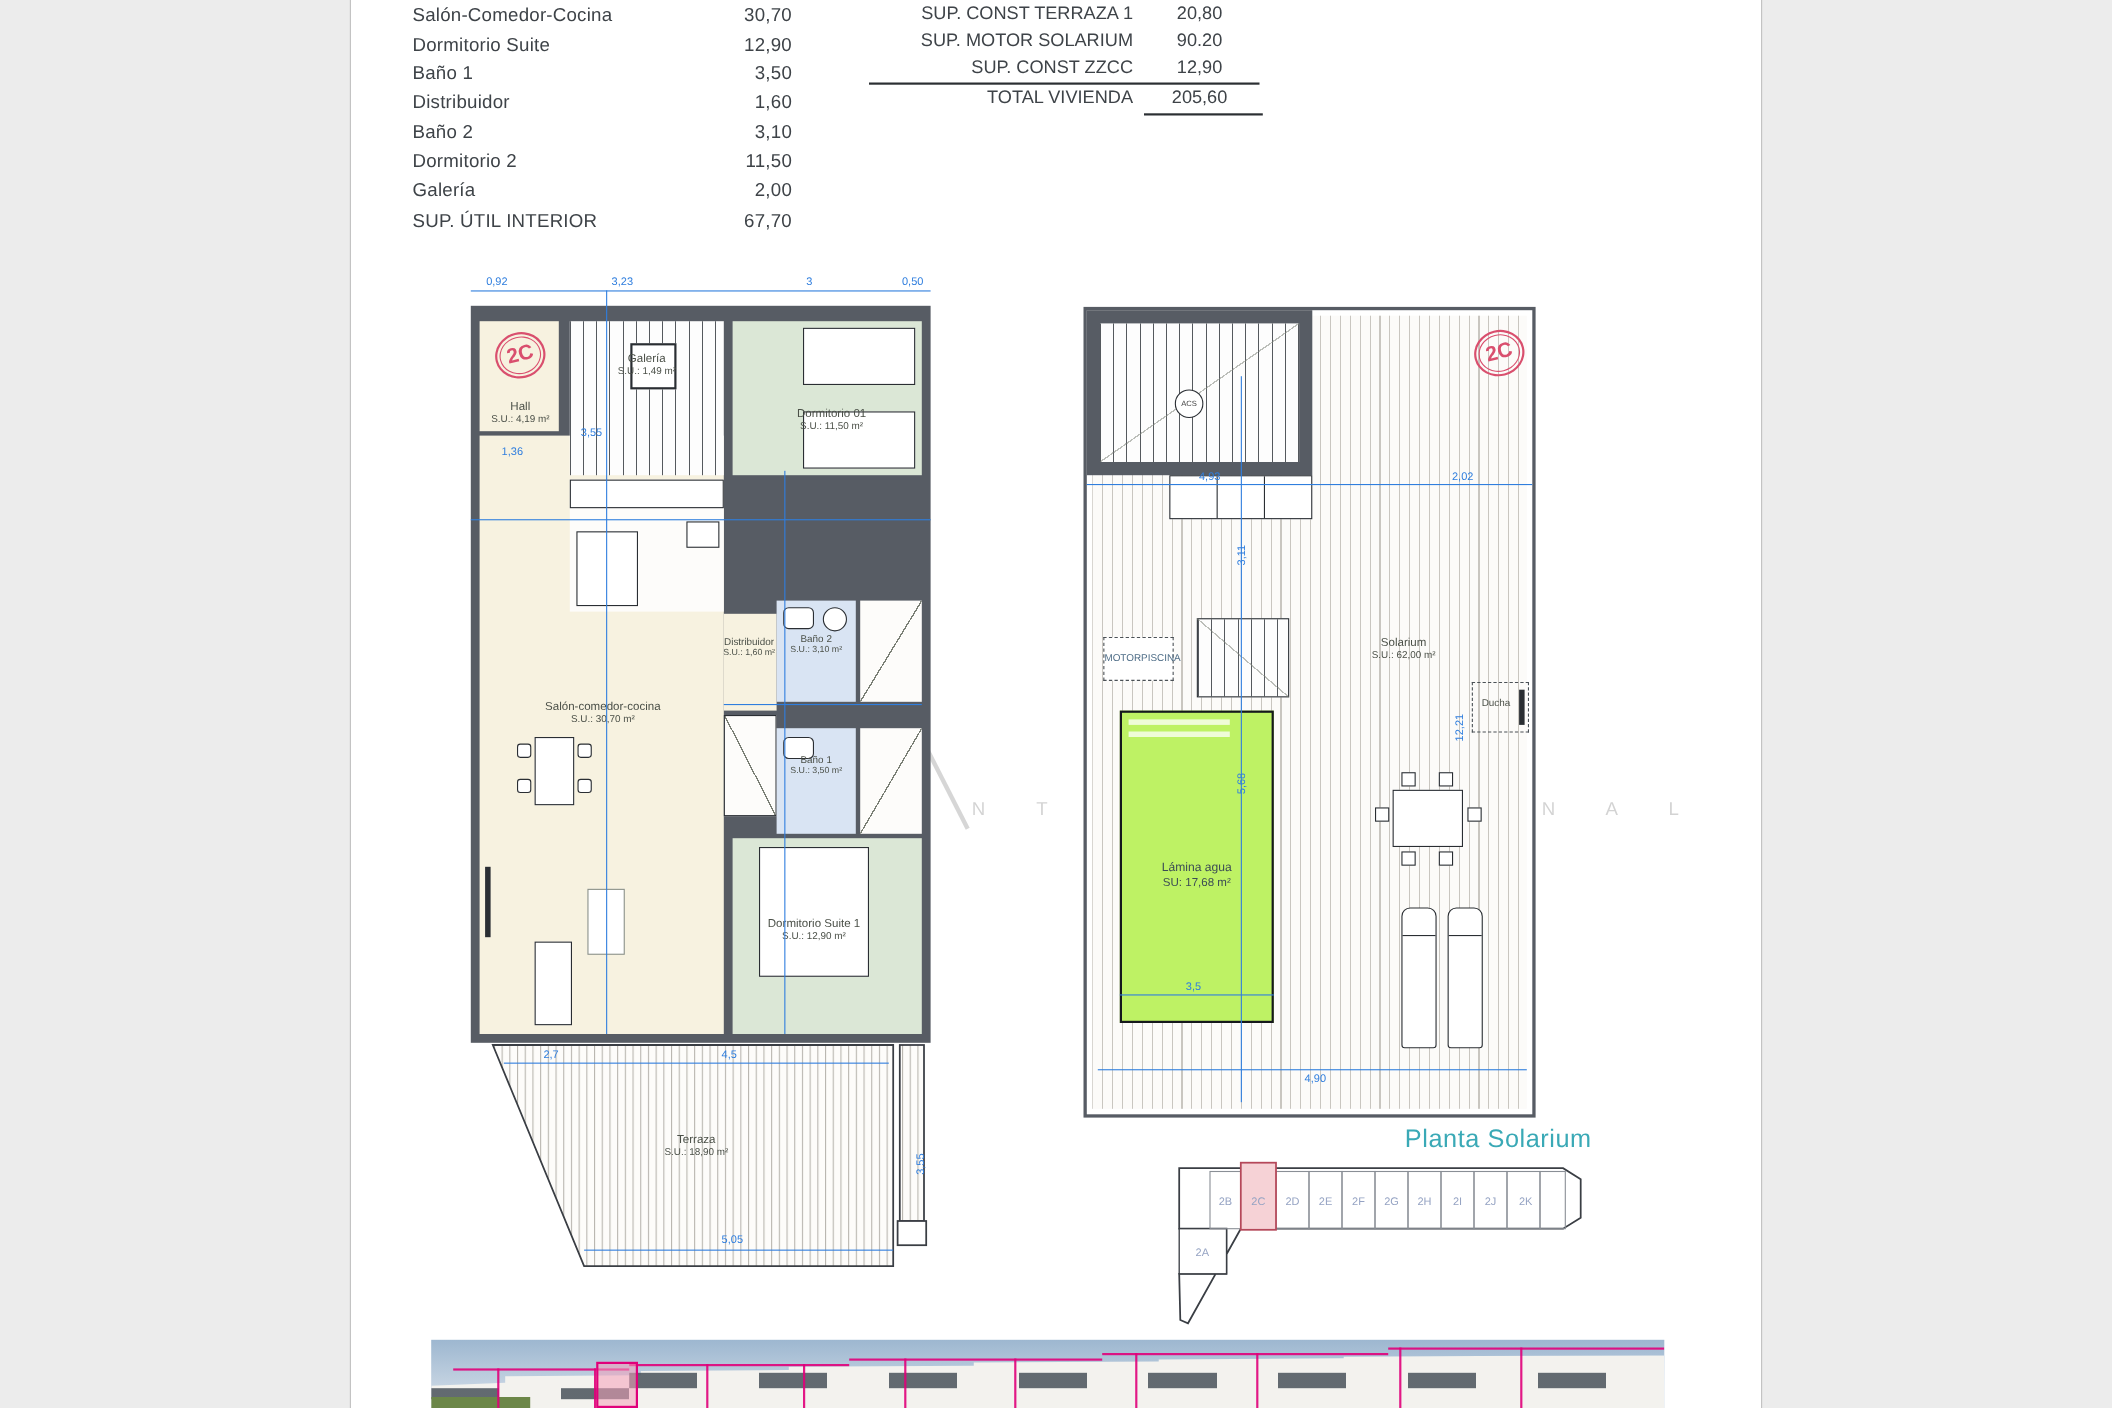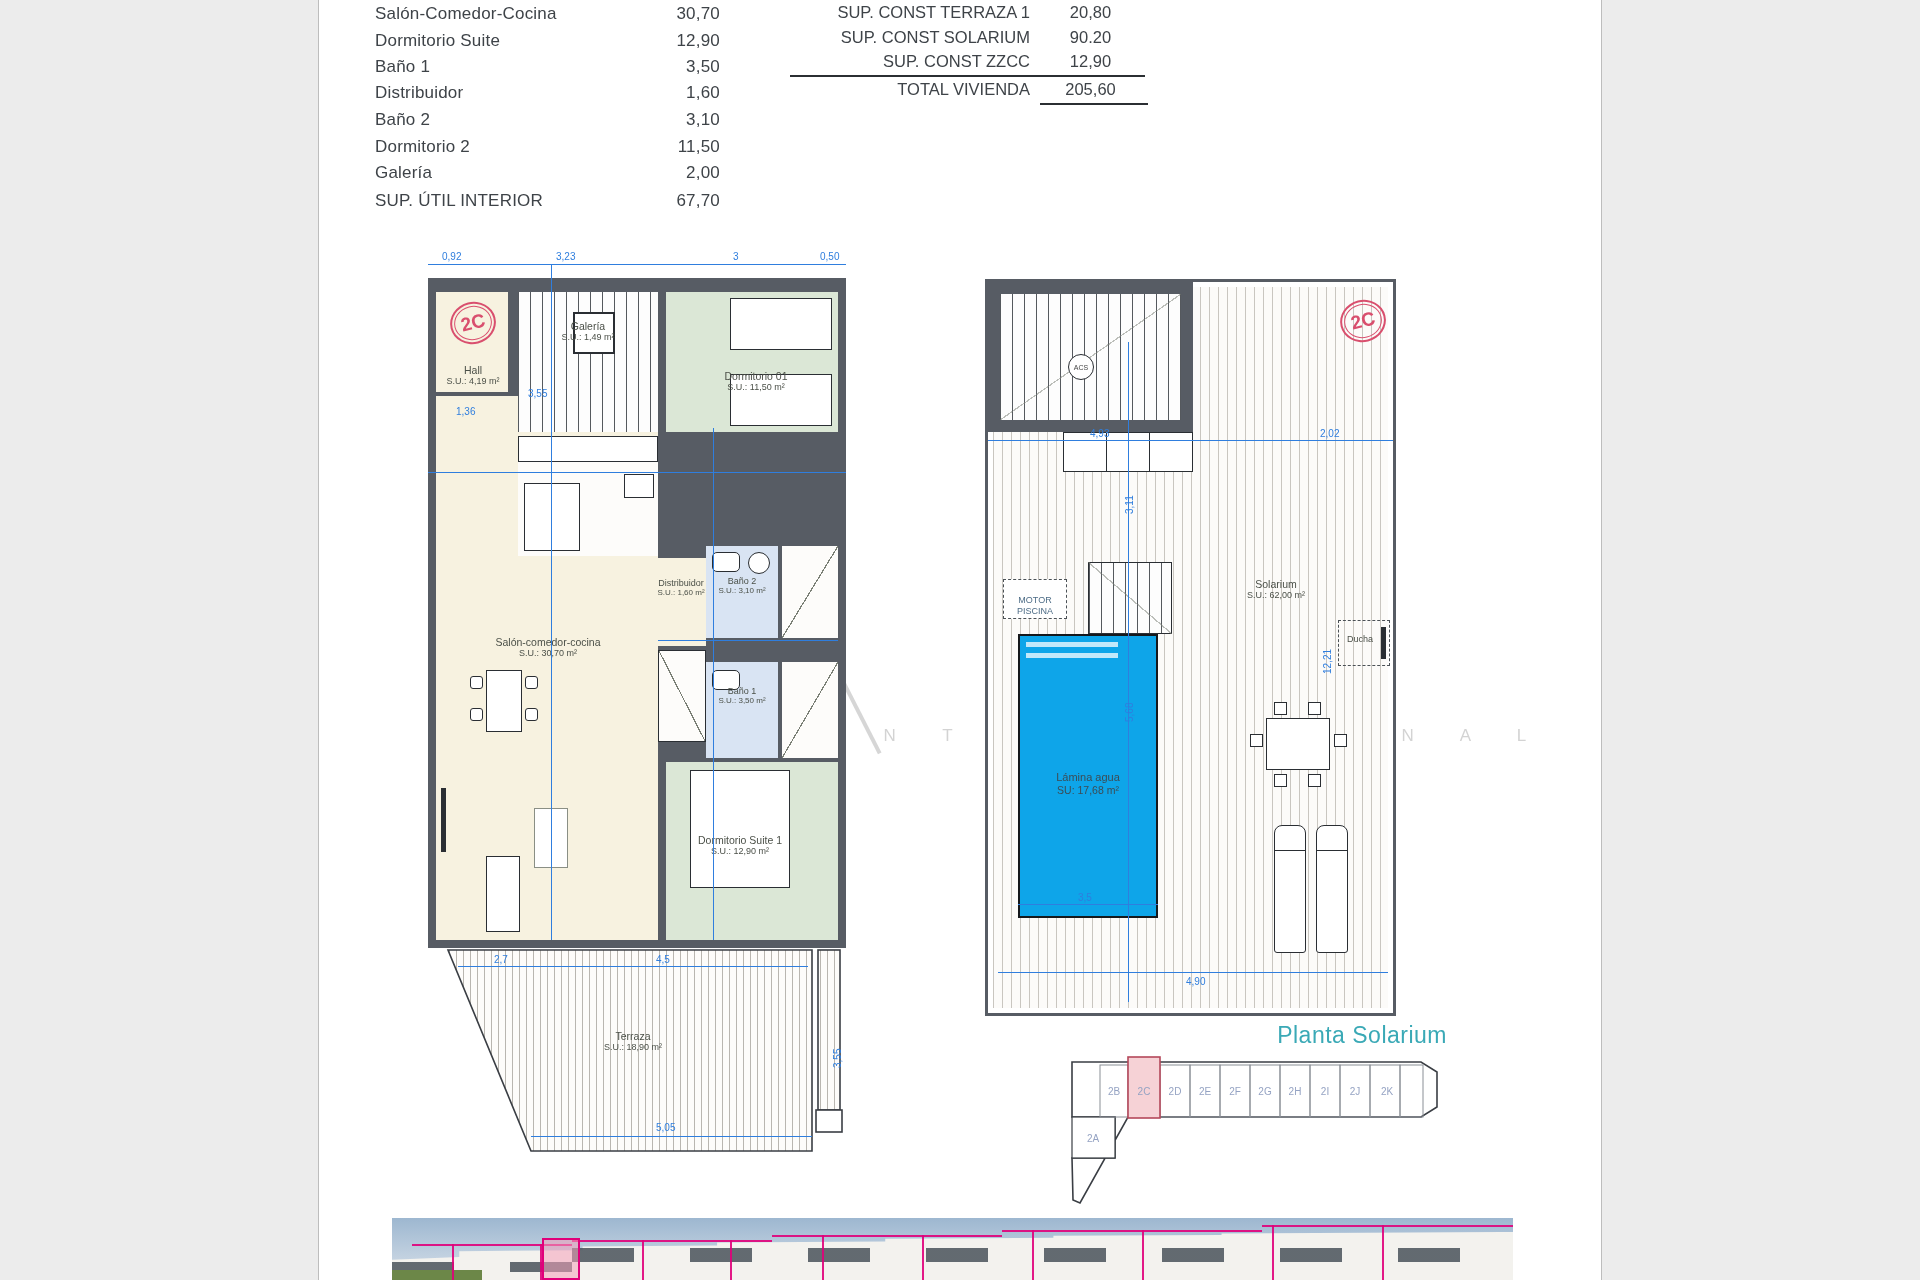--- a/index.html
+++ b/index.html
@@ -96,21 +96,21 @@
         <span class="v">67,70</span>
       </div>
   </div>
 
   <div>
     <div class="rrow" style="left:805px;top:3px;width:340px">
         <span class="l">SUP. CONST TERRAZA 1</span>
         <span class="v">20,80</span>
       </div>
     <div class="rrow" style="left:805px;top:28px;width:340px">
-        <span class="l">SUP. CONST SOLARIUM</span>
+        <span class="l">SUP. MOTOR SOLARIUM</span>
         <span class="v">90.20</span>
       </div>
     <div class="rrow" style="left:805px;top:52px;width:340px">
         <span class="l">SUP. CONST ZZCC</span>
         <span class="v">12,90</span>
       </div>
     <div class="rule" style="left:790px;top:75px;width:355px"></div>
     <div class="rrow" style="left:805px;top:80px;width:340px">
         <span class="l">TOTAL VIVIENDA</span>
         <span class="v">205,60</span>
@@ -245,29 +245,29 @@
     <div class="abs" style="left:75px;top:150px;width:130px;height:40px;border:1.6px solid #2a2e33;background:#fff;display:flex">
       <div style="flex:1;border-right:1px solid #2a2e33"></div>
       <div style="flex:1;border-right:1px solid #2a2e33"></div>
       <div style="flex:1"></div>
     </div>
 
     <div class="badge" style="left:352px;top:18px">
         <div class="inner">2C</div>
       </div>
 
-    <div class="dashbox" style="left:15px;top:297px;width:64px;height:40px;display:flex;flex-direction:column;align-items:center;justify-content:flex-end;color:#4d6c86;font-size:9px;line-height:1.3">
+    <div class="dashbox" style="left:15px;top:297px;width:64px;height:40px;display:flex;flex-direction:row;align-items:center;justify-content:space-between;color:#4d6c86;font-size:9px;line-height:1.3">
       <div>MOTOR</div>
       <div>PISCINA</div>
     </div>
 
     <div class="abs stair" style="left:100px;top:280px;width:84px;height:72px;border:1.6px solid #2a2e33"></div>
     <div class="abs diag2" style="left:100px;top:280px;width:84px;height:72px;opacity:.5"></div>
 
-    <div class="abs" style="left:30px;top:352px;width:140px;height:284px;background:#0ea5e9;border:2.5px solid #15181c">
+    <div class="abs" style="left:30px;top:364px;width:140px;height:284px;background:#bef264;border:2.5px solid #15181c">
       <div class="abs" style="left:6px;top:6px;width:92px;height:5px;background:rgba(255,255,255,.75)"></div>
       <div class="abs" style="left:6px;top:17px;width:92px;height:5px;background:rgba(255,255,255,.75)"></div>
       <div class="lbl" style="left:10px;top:135px;width:116px;color:#3c4c55">
         <div style="font-size:11px">Lámina agua</div>
         <div style="font-size:10.5px">SU:   17,68 m²</div>
       </div>
     </div>
 
     <div class="furn" style="left:278px;top:436px;width:64px;height:52px"></div>
     <div class="furn" style="left:286px;top:420px;width:13px;height:13px"></div>

